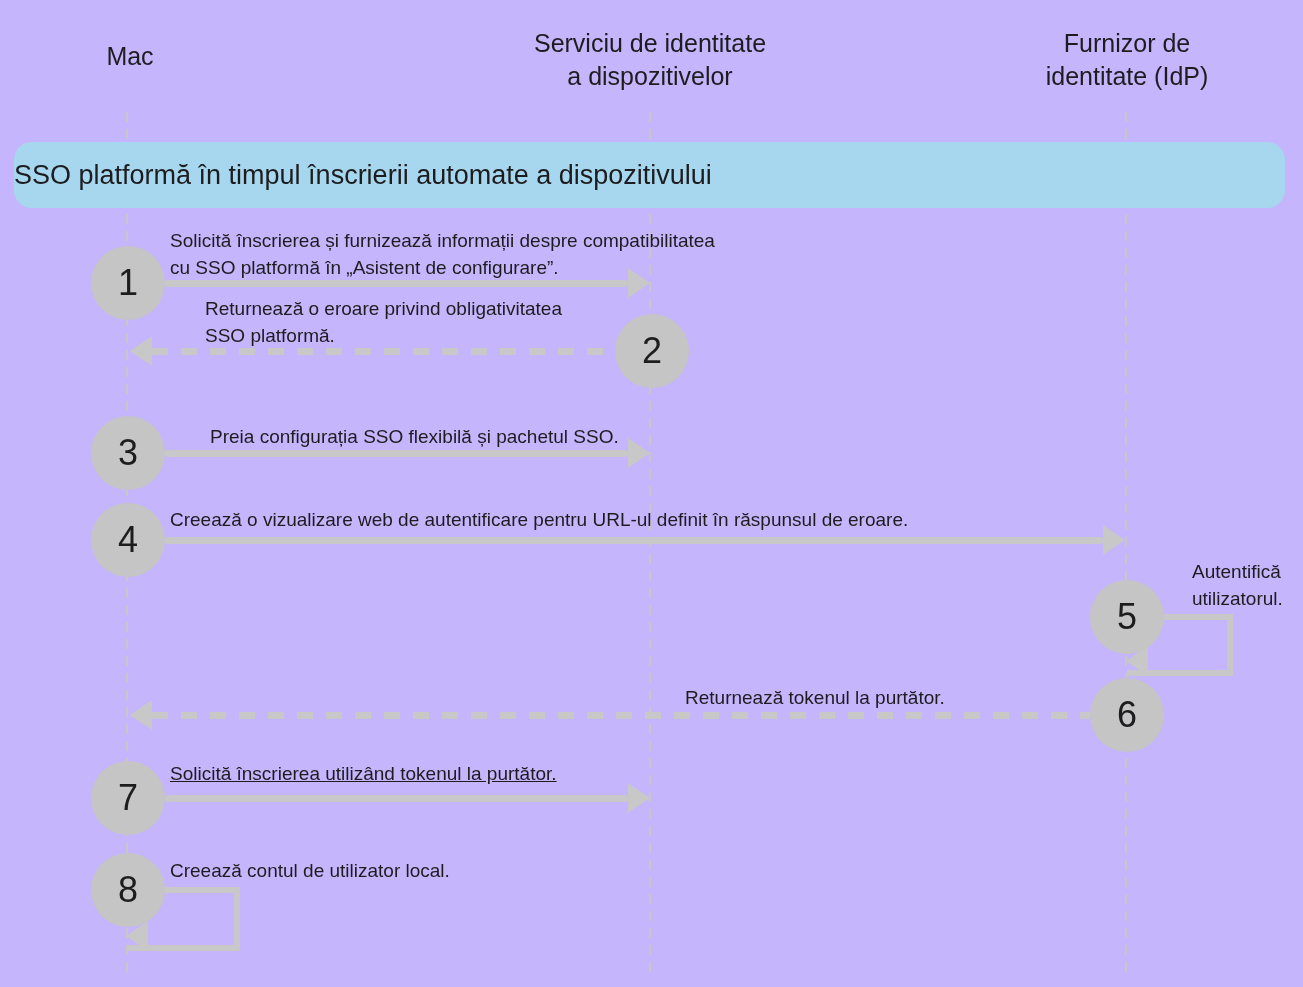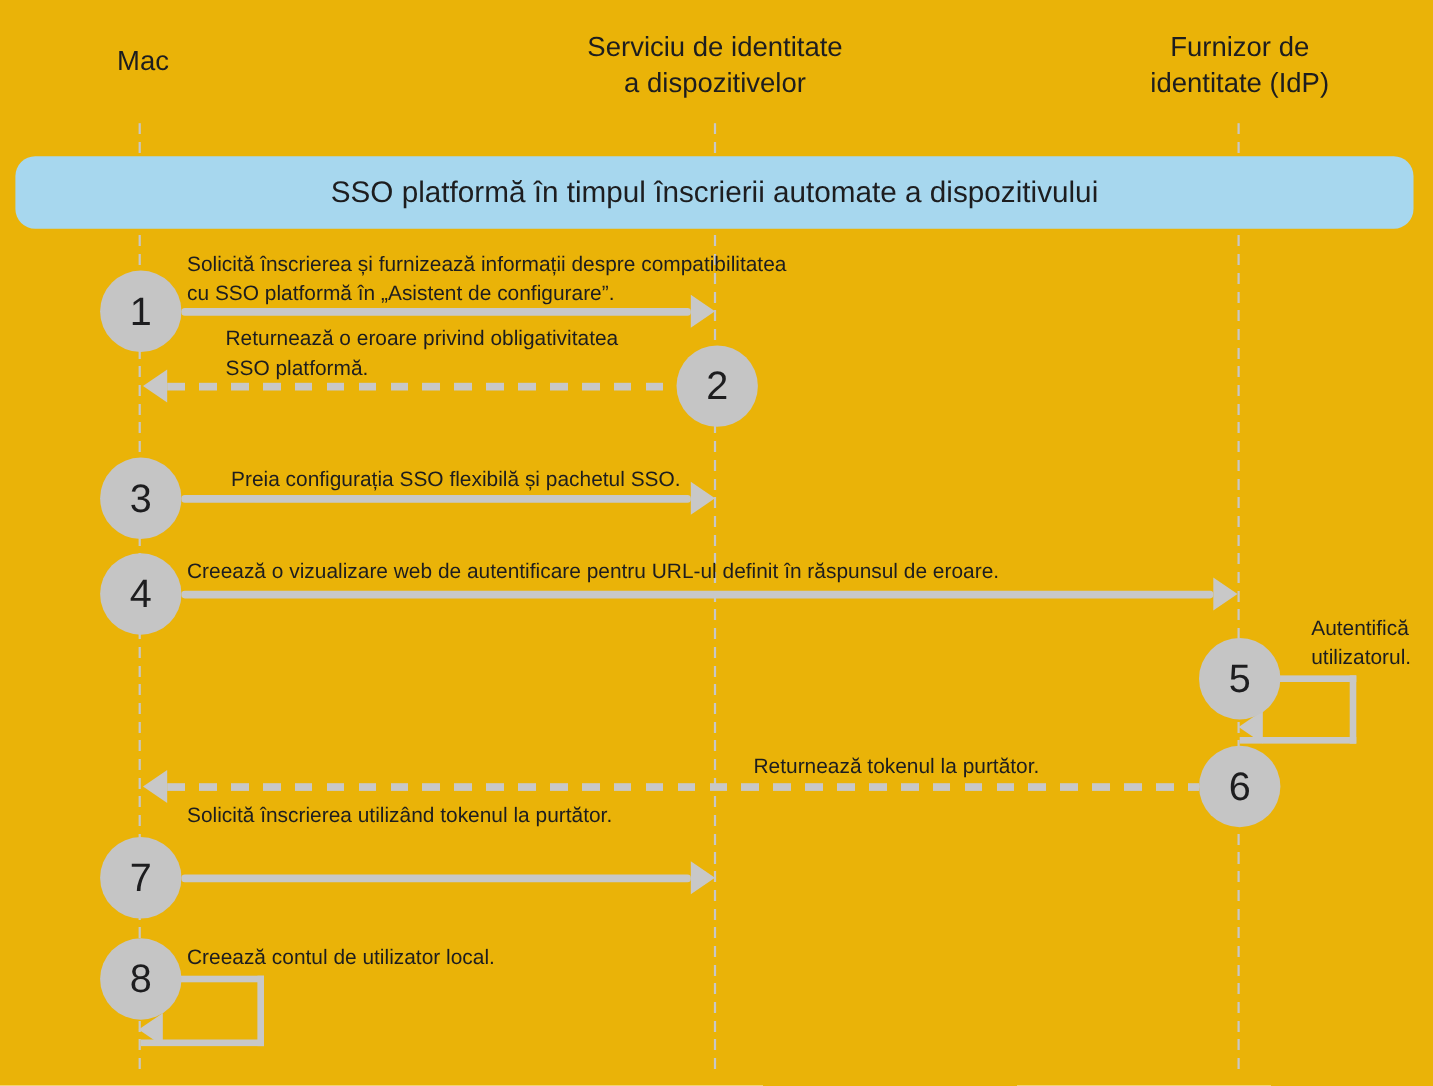--- a/index.html
+++ b/index.html
@@ -1,17 +1,17 @@
 <!DOCTYPE html>
 <html><head>
 <meta charset="utf-8">
 <style>
   html,body{margin:0;padding:0;background:#ffffff;}
   .canvas{
-    position:relative;width:1303px;height:987px;background:#eab308;overflow:hidden;
+    position:relative;width:1303px;height:987px;background:#c4b5fd;overflow:hidden;
     font-family:"Liberation Sans",sans-serif;color:#1d1d1f;
   }
   
   .actor{
     position:absolute;text-align:center;font-size:25px;line-height:33px;
     font-weight:500;white-space:pre-line;color:#1d1d1f;
   }
   .actor.mac{left:30px;top:40px;width:200px;}
   .actor.mdm{left:450px;top:27px;width:400px;}
   .actor.idp{left:927px;top:27px;width:400px;}
@@ -19,42 +19,42 @@
   .lifeline{
     position:absolute;top:112px;height:864px;width:2px;z-index:0;
     background:repeating-linear-gradient(180deg,#c7c7c7 0 10px,transparent 10px 17px);
   }
   .lifeline.mac{left:126px;}
   .lifeline.mdm{left:649px;}
   .lifeline.idp{left:1125px;}
   
   .banner{
     position:absolute;left:14px;top:142px;width:1271px;height:66px;z-index:2;
-    background:#a7d7ee;border-radius:18px;display:flex;align-items:center;justify-content:center;
+    background:#a7d7ee;border-radius:18px;display:flex;align-items:center;justify-content:flex-start;
     font-size:27px;color:#1d1d1f;
   }
   
   .circle{
     position:absolute;width:74px;height:74px;border-radius:50%;background:#c5c5c5;z-index:3;
     display:flex;align-items:center;justify-content:center;font-size:36px;color:#1d1d1f;
   }
   .c1{left:91px;top:246px;} .c2{left:615px;top:314px;} .c3{left:91px;top:416px;}
   .c4{left:91px;top:503px;} .c5{left:1090px;top:580px;} .c6{left:1090px;top:678px;}
   .c7{left:91px;top:761px;} .c8{left:91px;top:853px;}
   
   .msg{
     position:absolute;font-size:19px;line-height:27px;white-space:pre-line;z-index:4;color:#1d1d1f;
   }
   .t1{left:170px;top:227px;}
   .t2{left:205px;top:295px;width:400px;text-align:left;}
   .t3{left:170px;top:423px;margin-left:40px;}
   .t4{left:170px;top:506px;}
   .t5{left:1168px;top:558px;margin-left:24px;}
   .t6{left:685px;top:684px;width:400px;text-align:left;}
-  .t7{left:170px;top:728px;}
+  .t7{left:170px;top:760px;text-decoration:underline;}
   .t8{left:170px;top:857px;}
   
   .line{position:absolute;height:7px;z-index:1;background:#c8c8c8;border-radius:3px;}
   .line.dashed{
     background:repeating-linear-gradient(90deg,#c8c8c8 0 16px,transparent 16px 29px);
     border-radius:0;
   }
   .a1{left:165px;top:280px;width:463px;}
   .a2{left:152px;top:348px;width:463px;}
   .a3{left:165px;top:450px;width:463px;}

